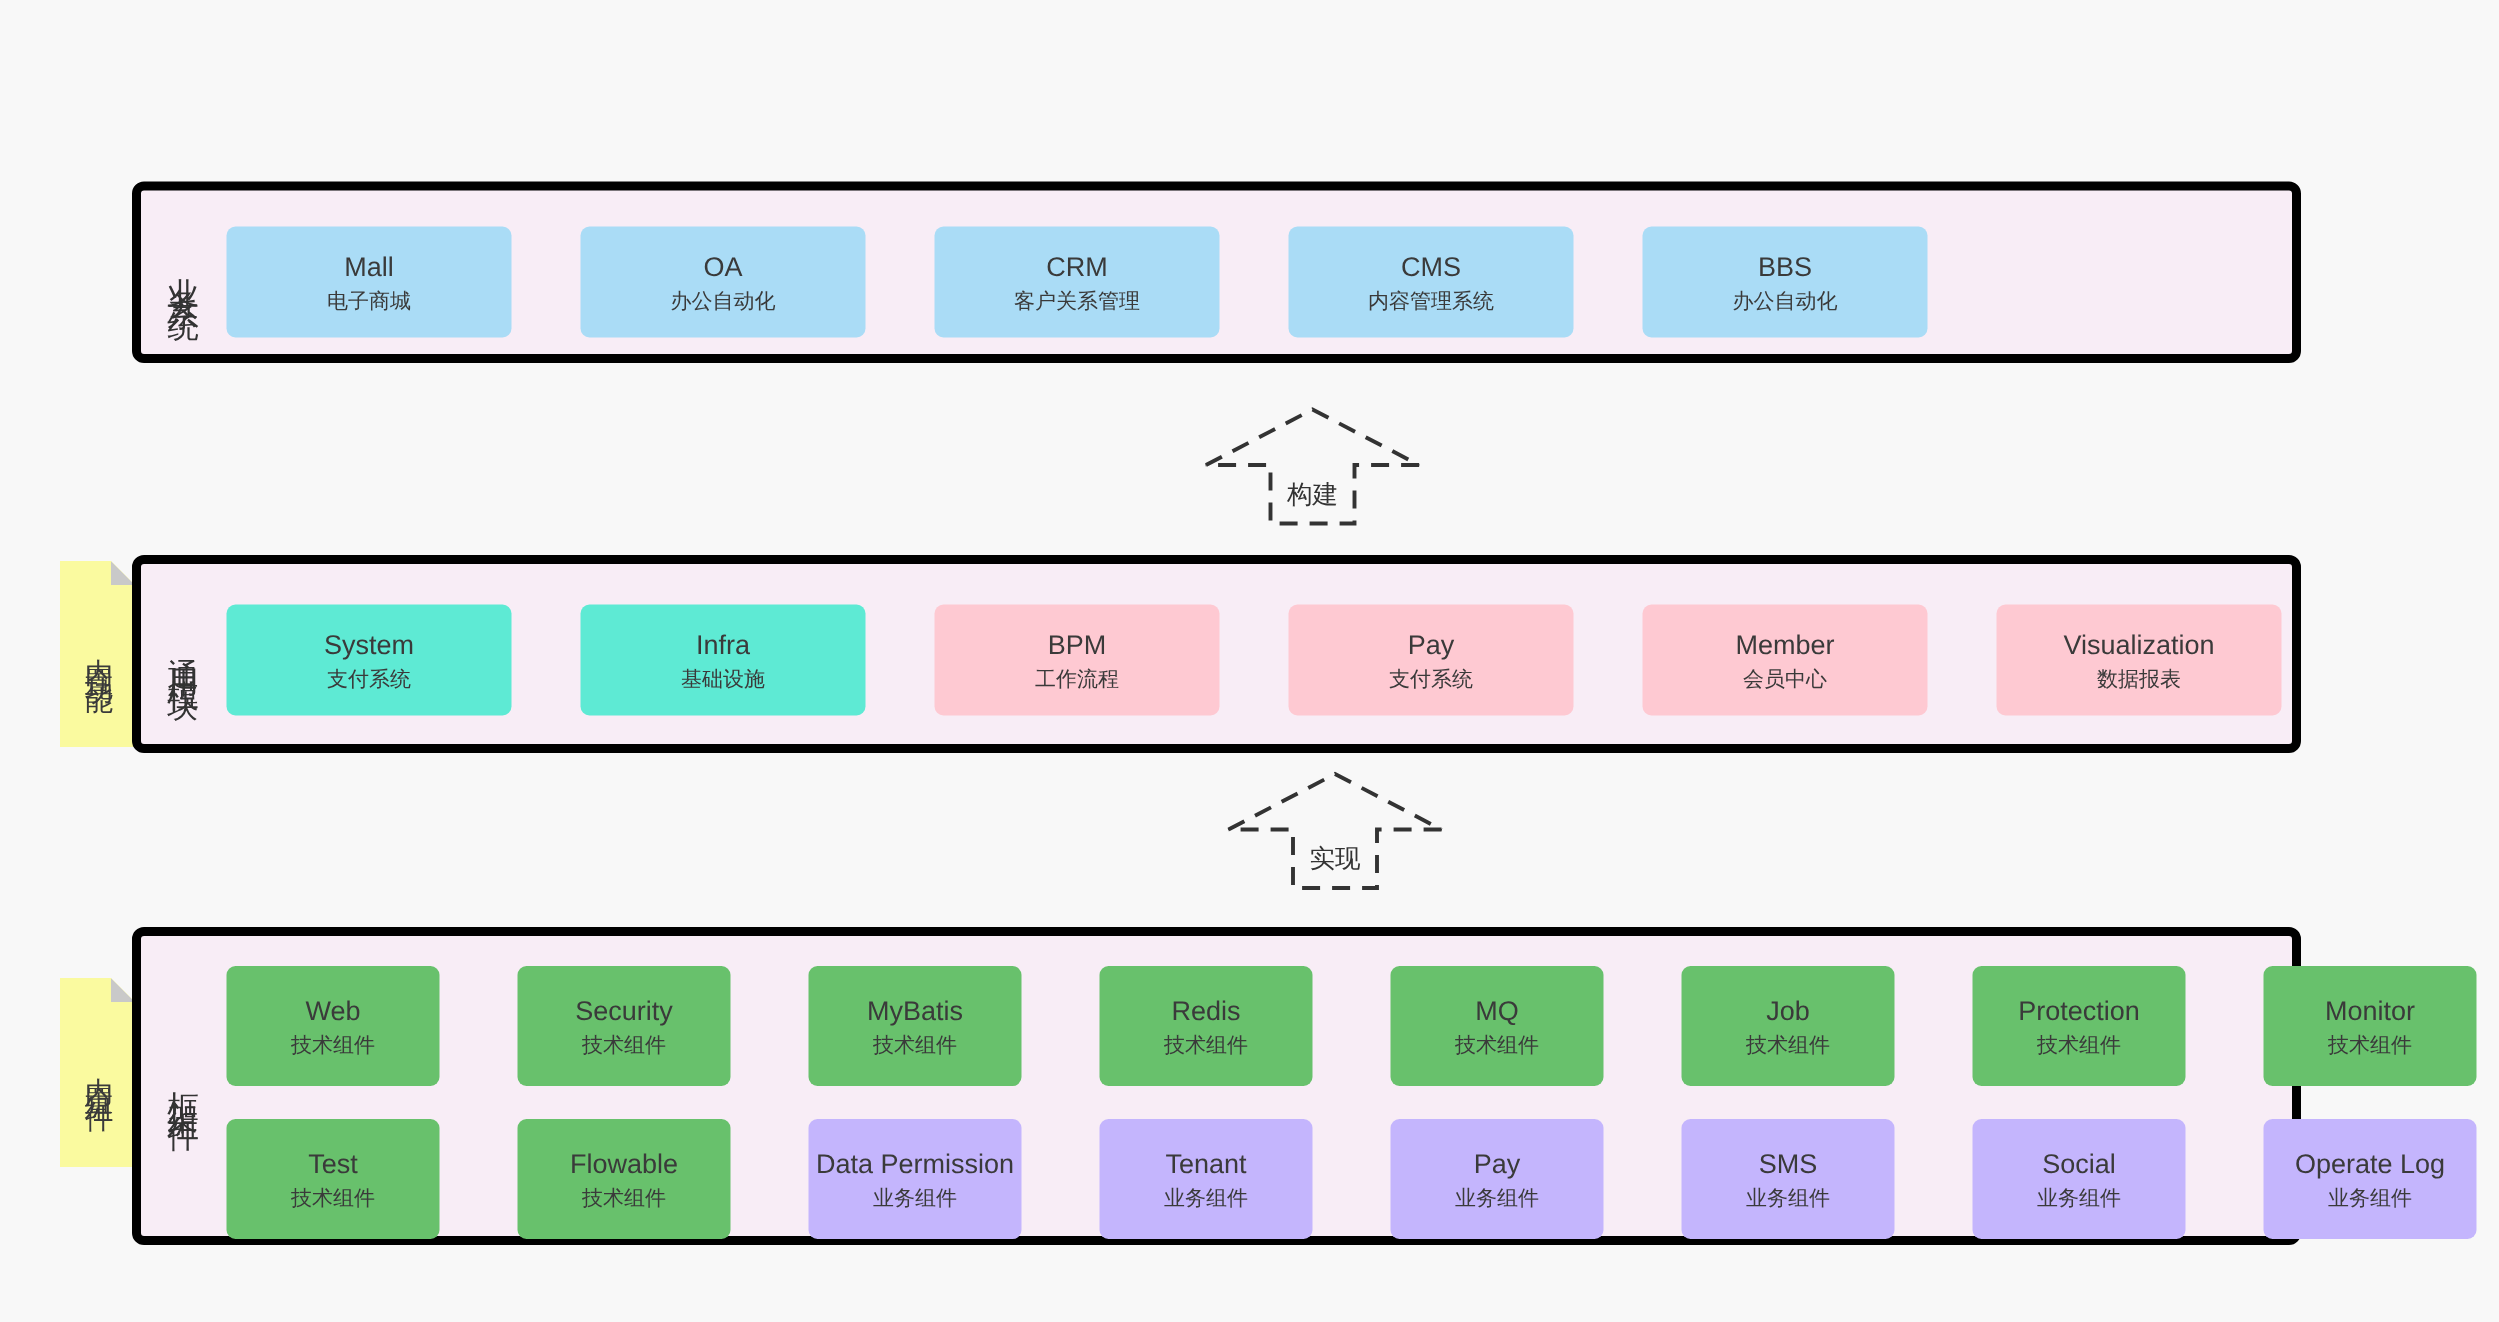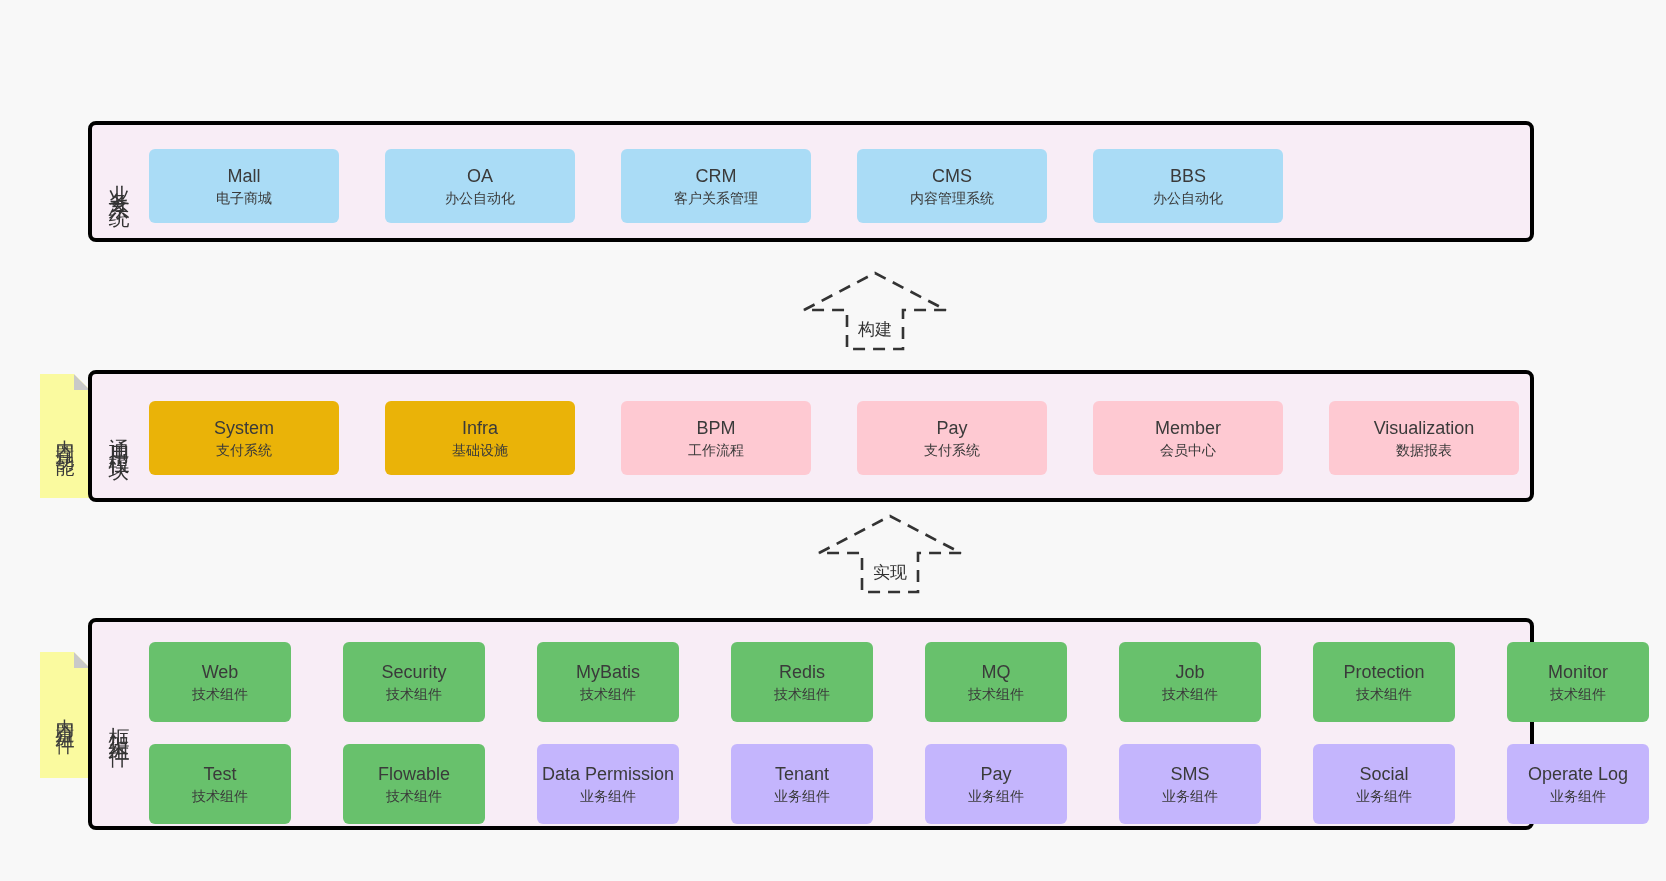--- a/index.html
+++ b/index.html
@@ -9,21 +9,21 @@
   
   .sticky{position:absolute;background:#fafa9f;
           clip-path:polygon(0 0,calc(100% - 16px) 0,100% 16px,100% 100%,0 100%)}
   .sticky .fold{position:absolute;top:0;right:0;width:16px;height:16px;background:#c9c9c9;
                 clip-path:polygon(0 0,100% 100%,0 100%)}
   .sticky-label{position:absolute;left:50%;top:50%;transform:translate(-50%,-50%);
                 writing-mode:vertical-rl;text-orientation:upright;font-size:19px;
                 letter-spacing:6px;color:#3a3a3a;white-space:nowrap}
 
   
-  .layer{position:absolute;background:#f8edf6;border:4px solid #000000;border-radius:8px;
+  .layer{position:absolute;background:#f8edf6;border:6px solid #000000;border-radius:8px;
          box-sizing:border-box}
   .side-label{position:absolute;left:13px;top:50%;transform:translateY(-50%);
               writing-mode:vertical-rl;text-orientation:upright;font-size:21px;
               letter-spacing:7px;color:#333;white-space:nowrap}
   #layer-business{left:88px;top:121px;width:1446px;height:121px}
   #layer-modules{left:88px;top:370px;width:1446px;height:132px}
   #layer-components{left:88px;top:618px;width:1446px;height:212px}
   #sticky-modules{left:40px;top:374px;width:50px;height:124px}
   #sticky-components{left:40px;top:652px;width:50px;height:126px}
 
@@ -36,21 +36,21 @@
   #row-components-1{top:20px}
   #row-components-2{top:122px}
 
   .box{display:flex;flex-direction:column;align-items:center;justify-content:center;
        border-radius:6px;text-align:center;line-height:1.32;box-sizing:border-box;padding:4px}
   .cols6 .box{width:190px;height:74px}
   .cols8 .box{width:142px;height:80px}
   .bt{font-size:18px}
   .bs{font-size:14px}
   .blue{background:#aadcf6}
-  .red{background:#eab308}
+  .red{background:#5eead4}
   .pink{background:#fec9d2}
   .green{background:#68c16c}
   .lightgreen{background:#c4b5fd}
 
   
   .arrow{position:absolute;width:150px;height:82px}
   .arrow svg{display:block}
   .arrow-label{position:absolute;left:50%;top:48px;transform:translateX(-50%);
                background:#f8f8f8;font-size:17px;padding:0 3px;color:#333;white-space:nowrap}
   #arrow-build{left:800px;top:270px}

